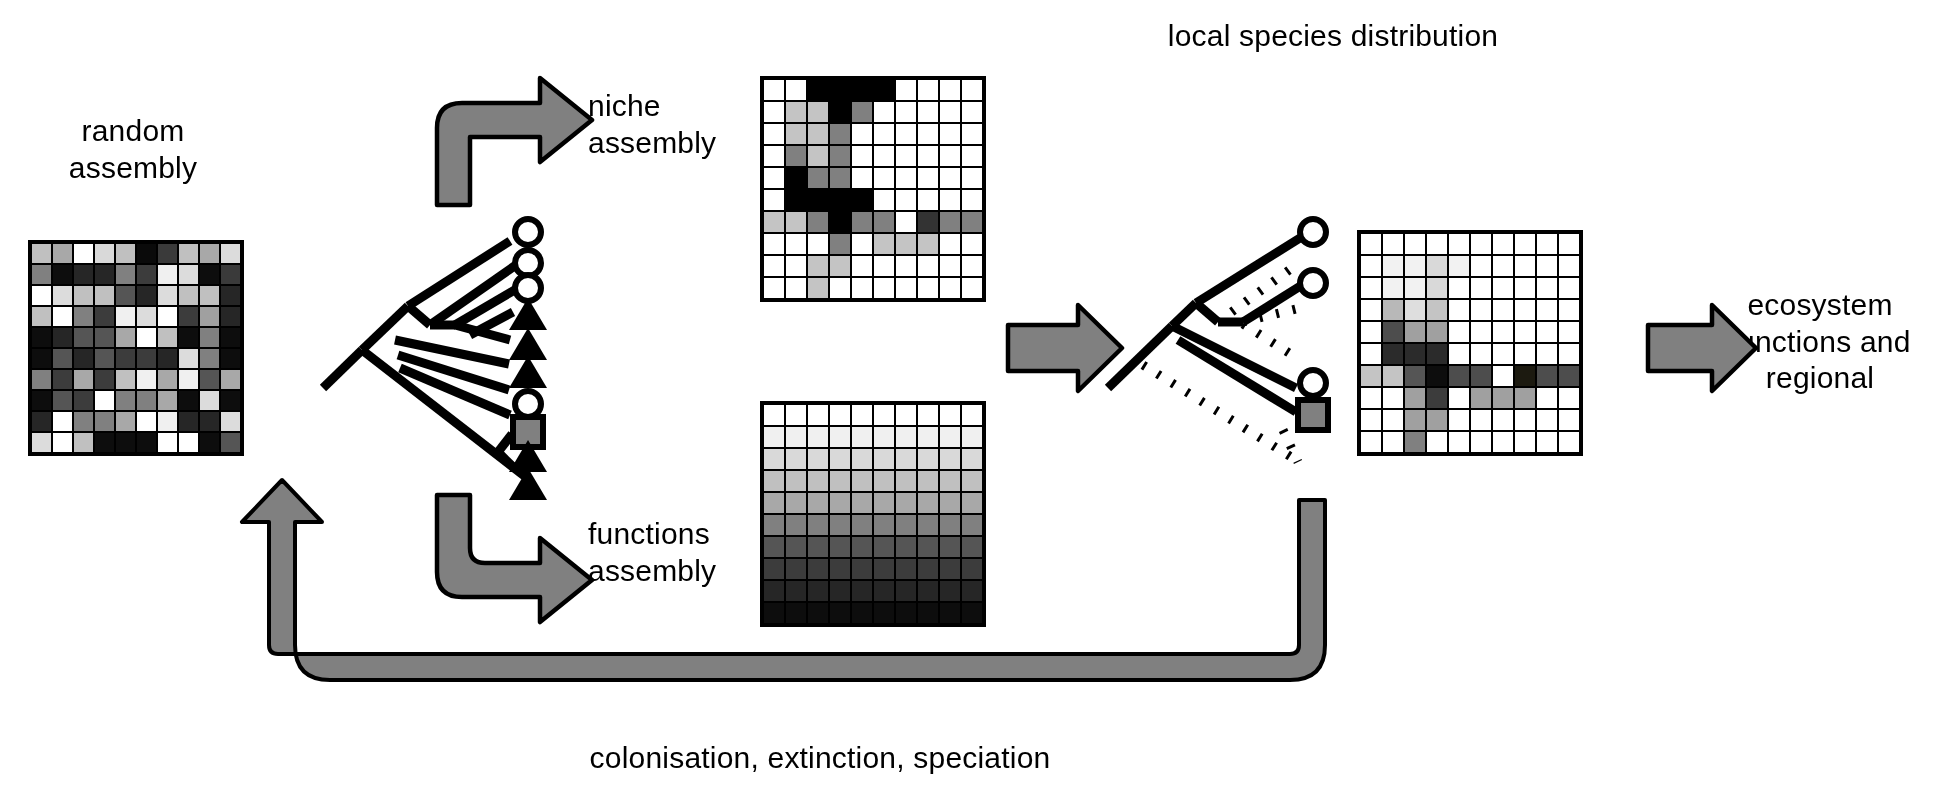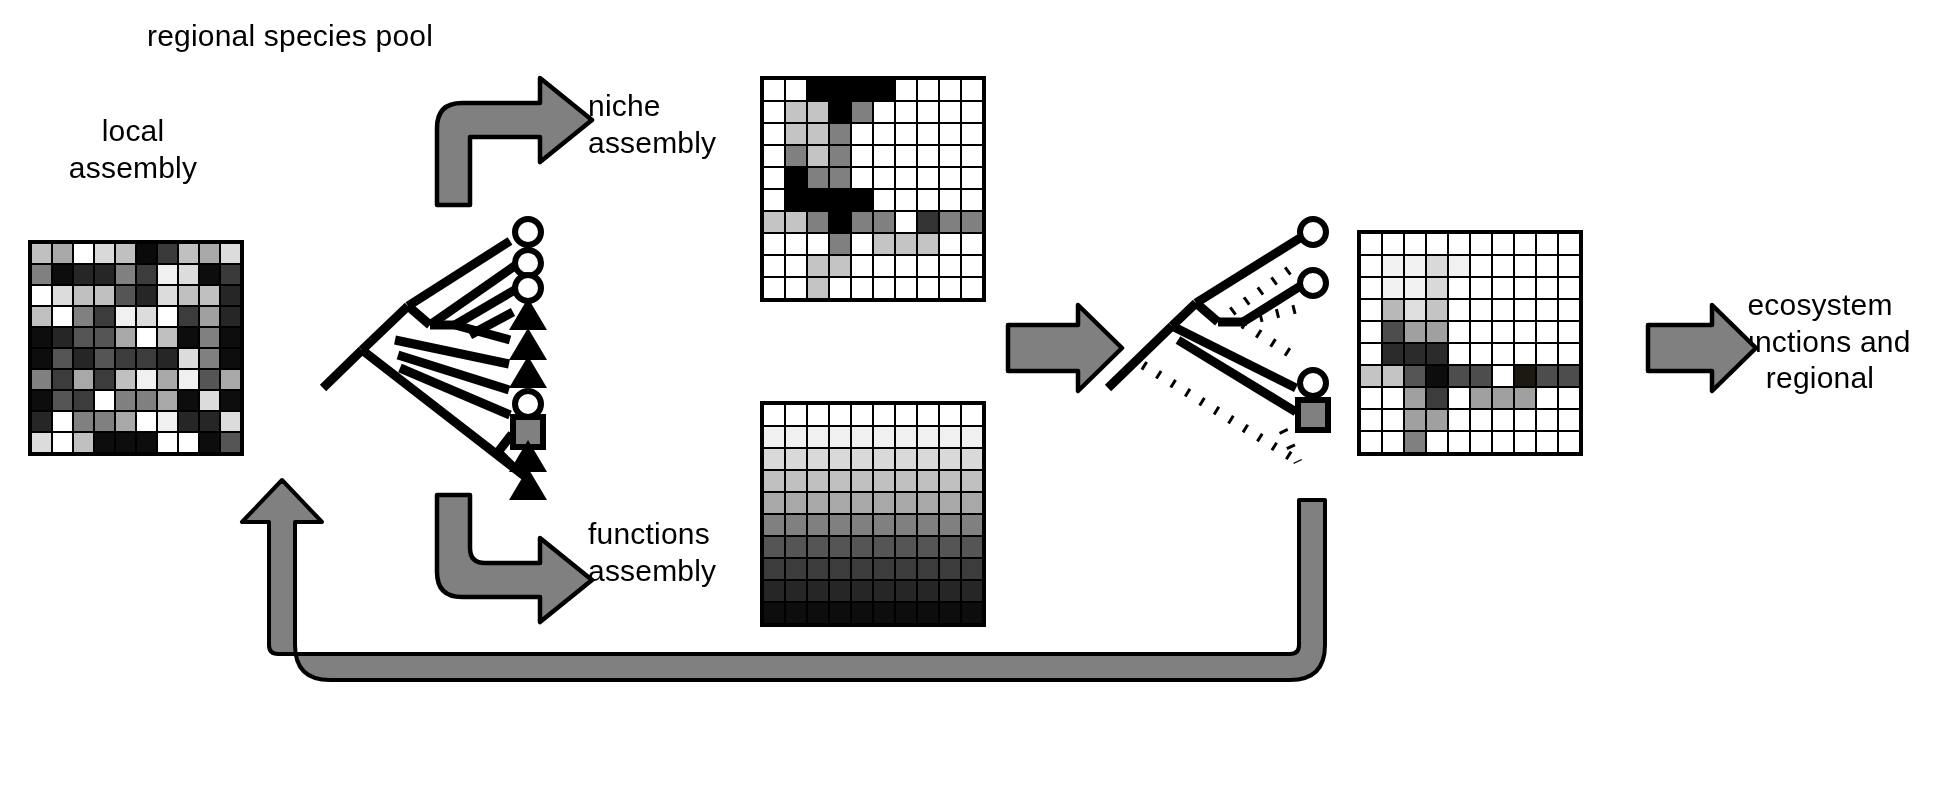--- a/index.html
+++ b/index.html
@@ -52,36 +52,37 @@
     height: 807px;
     overflow: visible;
     pointer-events: none;
   }
 </style>
 </head>
 <body>
 
 <div id="stage">
 
-  <div class="lbl center" style="left: 290px; top: 18px; white-space: pre;">regional species pool</div>
-
-
-  <div class="lbl center" style="left: 133px; top: 113px; white-space: pre;">local
+
+  <div class="lbl center" style="left: 1333px; top: 18px; white-space: pre;">local species distribution</div>
+
+  <div class="lbl center" style="left: 133px; top: 113px; white-space: pre;">random
 assembly</div>
 
   <div class="lbl" style="left: 588px; top: 88px; white-space: pre;">niche
 assembly</div>
 
   <div class="lbl" style="left: 588px; top: 516px; white-space: pre;">functions
 assembly</div>
 
   <div class="lbl center" style="left: 1820px; top: 287px; white-space: pre;">ecosystem
 functions and
 regional</div>
 
+  <div class="lbl center" style="left: 820px; top: 740px; white-space: pre;">colonisation, extinction, speciation</div>
 
   <div class="grid" id="grid-random" style="left: 28px; top: 240px; grid-template-columns: repeat(10, 21px); grid-template-rows: repeat(10, 21px);">
       <div class="cell" style="background: rgb(192, 192, 192);"></div>
       <div class="cell" style="background: rgb(168, 168, 168);"></div>
       <div class="cell" style="background: rgb(255, 255, 255);"></div>
       <div class="cell" style="background: rgb(217, 217, 217);"></div>
       <div class="cell" style="background: rgb(192, 192, 192);"></div>
       <div class="cell" style="background: rgb(10, 10, 10);"></div>
       <div class="cell" style="background: rgb(58, 58, 58);"></div>
       <div class="cell" style="background: rgb(192, 192, 192);"></div>

